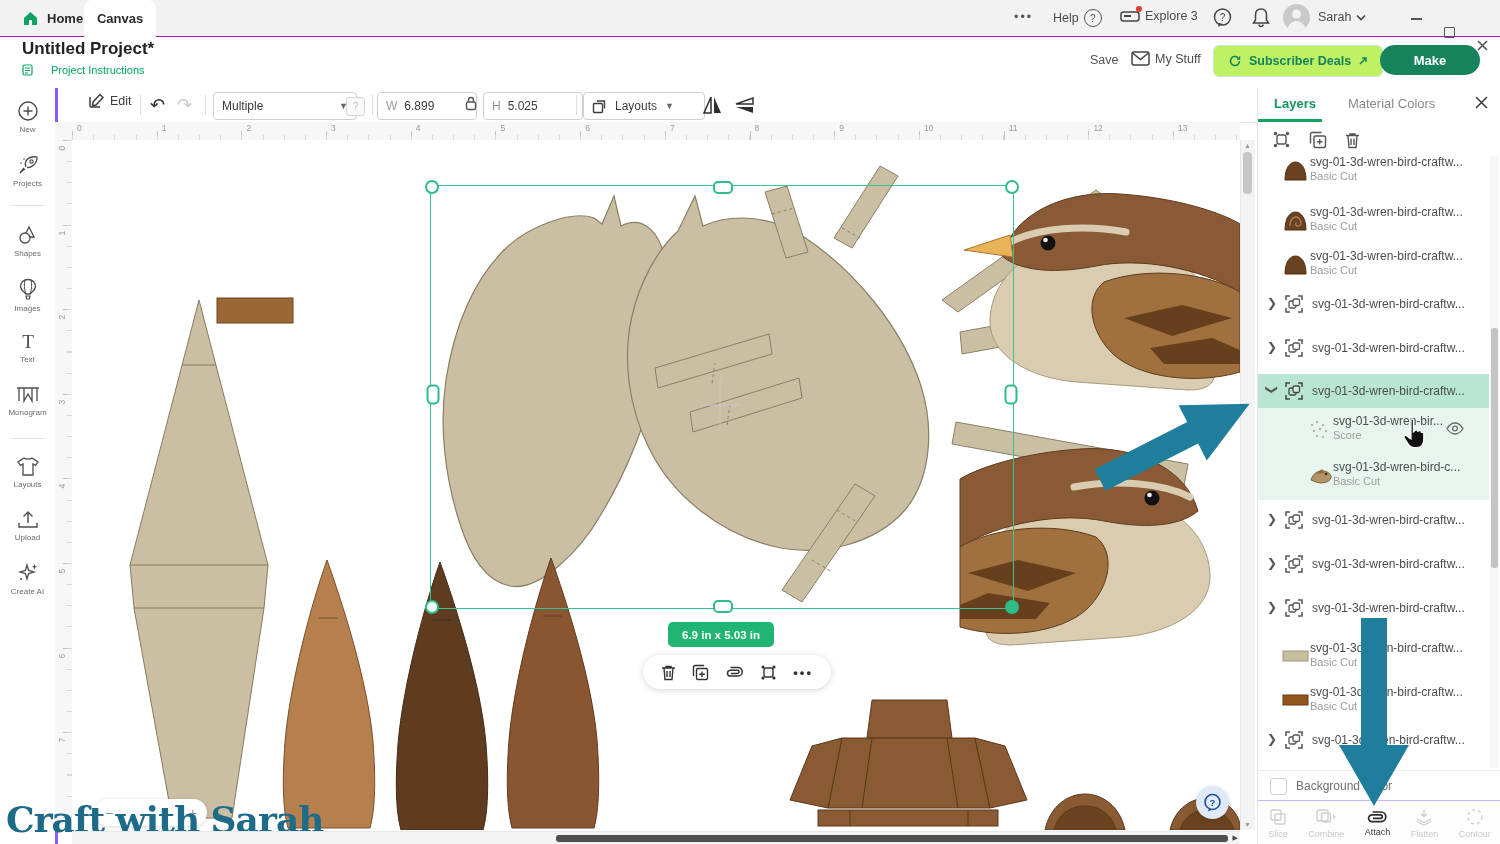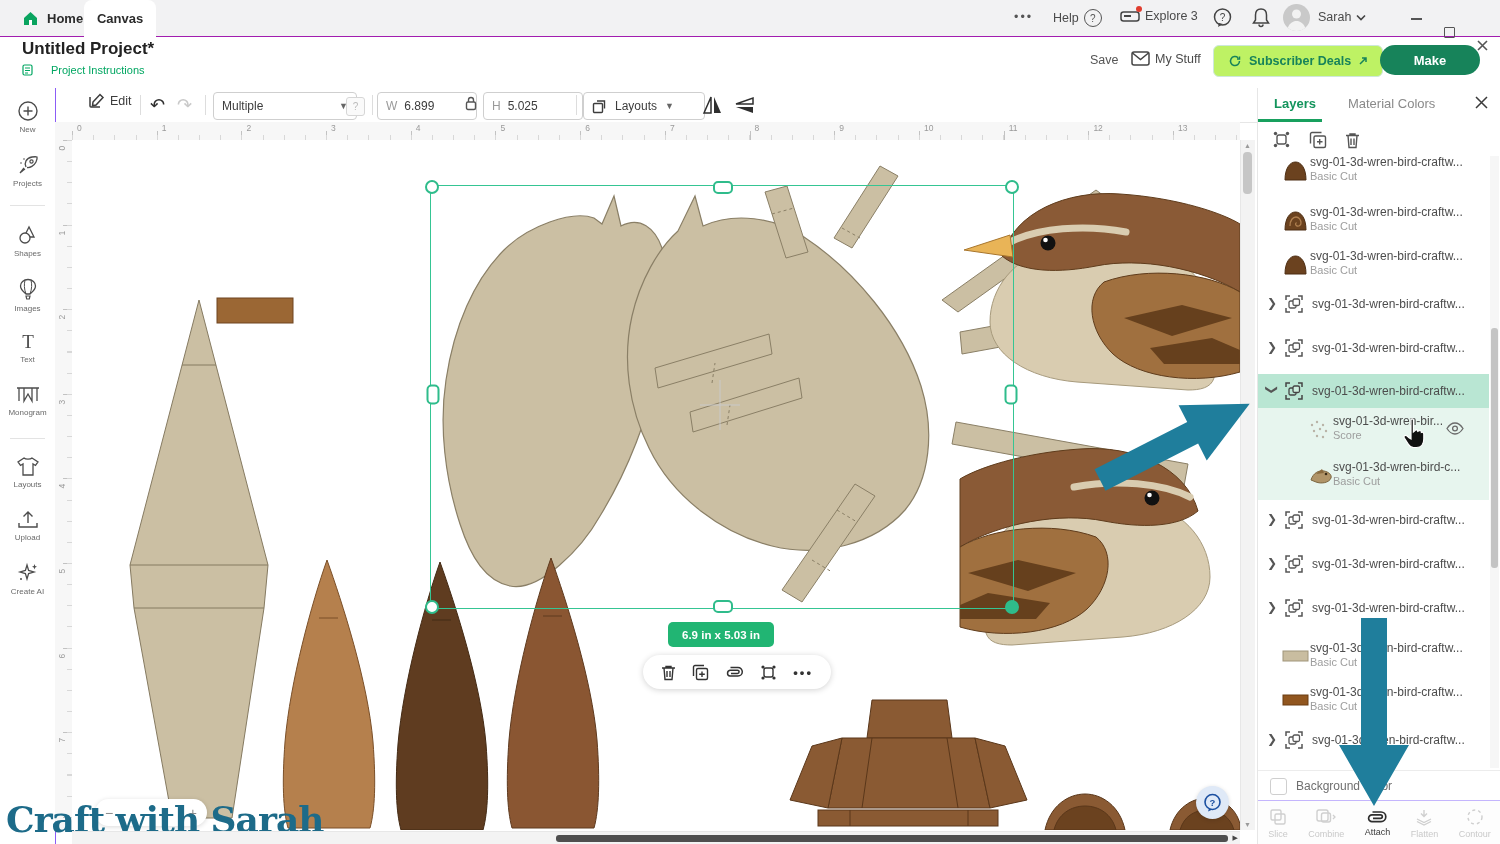--- a/index.html
+++ b/index.html
@@ -22,21 +22,21 @@
   .pill-deals{display:flex;align-items:center;gap:7px;background:#bef264;border:1px solid #cde8da;border-radius:6px;height:30px;padding:0 14px;color:#17835a;font-weight:bold;font-size:12.5px;}
   .btn-make{width:100px;height:30px;background:#17835a;border-radius:16px;color:#fff;font-weight:bold;font-size:13px;display:flex;align-items:center;justify-content:center;}
   
   .toolbar{left:55px;top:88px;width:1202px;height:34px;background:#fff;border-bottom:1px solid #e6e6e6;}
   .tb-div{width:1px;height:20px;background:#ddd;}
   .tb-text{font-size:12.5px;color:#3c3c3c;}
   .selbox{border:1px solid #cfcfcf;border-radius:4px;height:26px;display:flex;align-items:center;padding:0 8px;font-size:12px;color:#3c3c3c;background:#fff;}
   .qbadge{width:17px;height:17px;border:1px solid #d6d6d6;border-radius:3px;color:#bbb;font-size:10px;display:flex;align-items:center;justify-content:center;background:#fafafa;}
   .chev{color:#666;font-size:9px;}
   
-  .sidebar{left:0;top:88px;width:55px;height:756px;background:#fff;border-right:1px solid #8b5cf6;}
+  .sidebar{left:0;top:88px;width:55px;height:756px;background:#fff;border-right:3px solid #8b5cf6;}
   .sb-item{position:absolute;left:0;width:55px;display:flex;flex-direction:column;align-items:center;gap:3px;color:#4c4c4c;}
   .sb-item span{font-size:8px;color:#6a6a6a;}
   .sb-div{position:absolute;left:10px;width:35px;height:1px;background:#e3e3e3;}
   
   .ruler-corner{left:55px;top:122px;width:17px;height:18px;background:#f7f7f7;border-right:1px solid #e2e2e2;border-bottom:1px solid #e2e2e2;}
   .ruler-h{left:72px;top:122px;width:1168px;height:18px;background:
      repeating-linear-gradient(90deg,#d8d8d8 0 1px,transparent 1px 21.17px) left bottom/100% 5px no-repeat,
      repeating-linear-gradient(90deg,#c2c2c2 0 1px,transparent 1px 84.7px) left bottom/100% 9px no-repeat,#f7f7f7;
      border-bottom:1px solid #e2e2e2;overflow:hidden;}
   .ruler-v{left:55px;top:140px;width:17px;height:690px;background:

